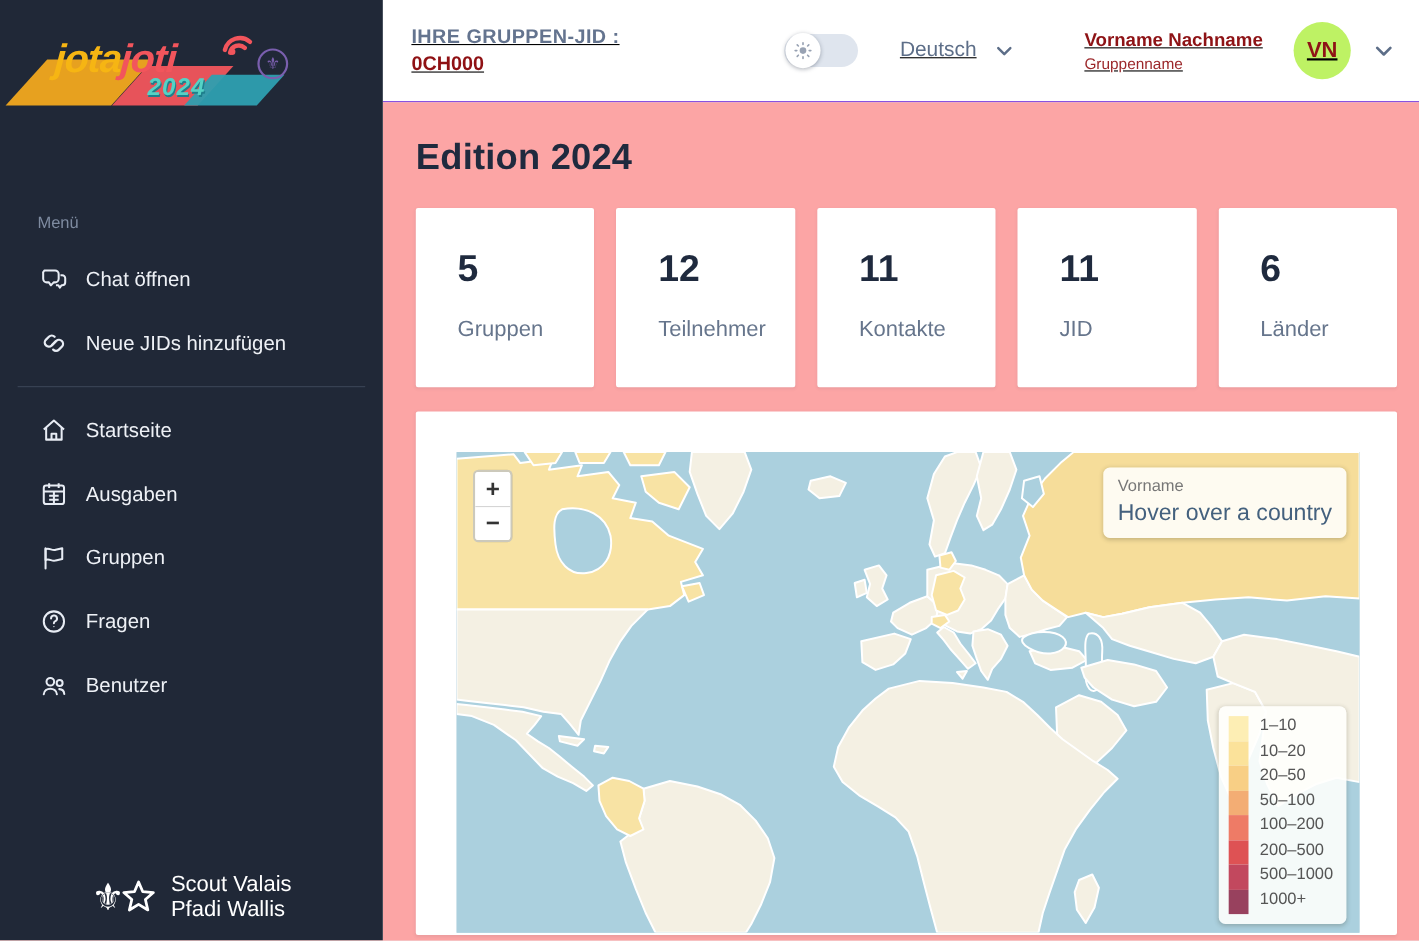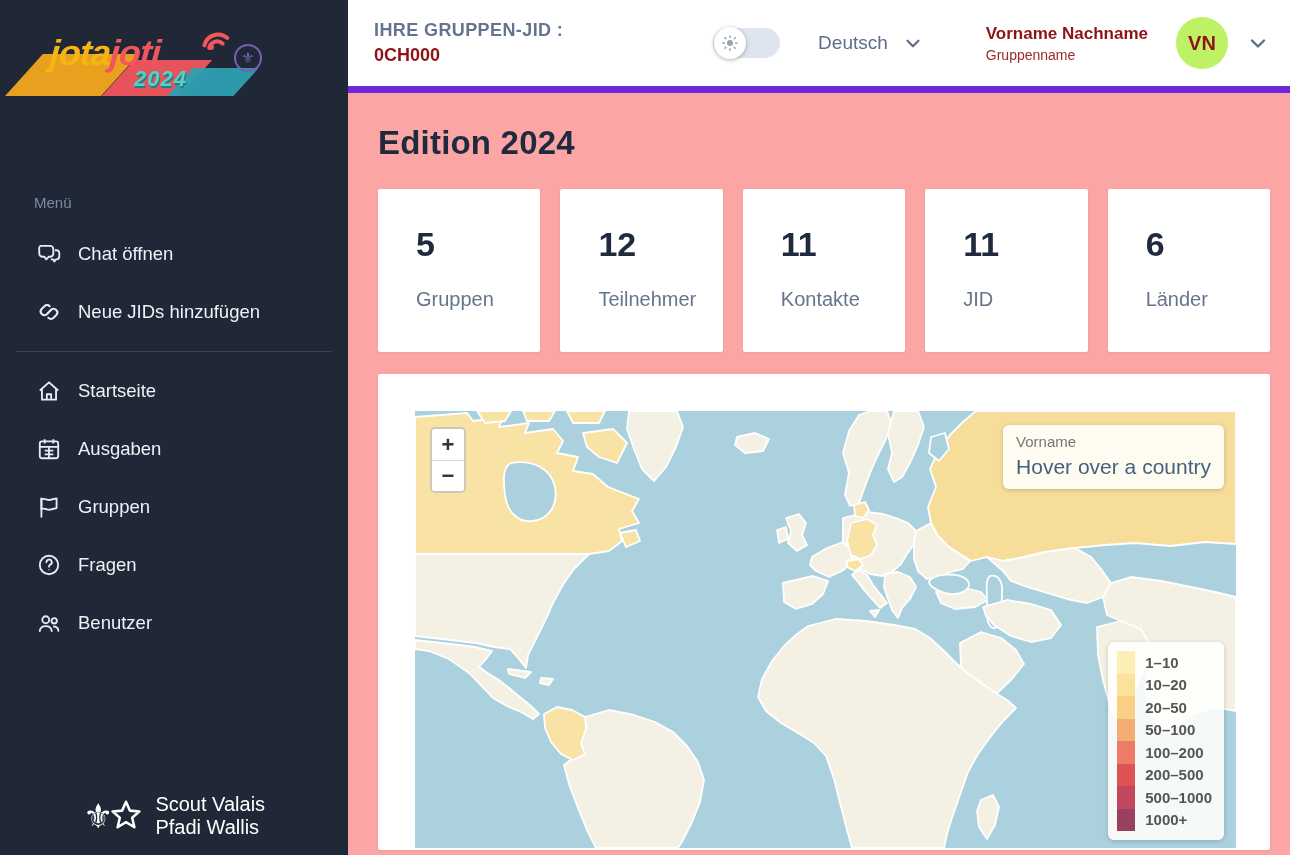--- a/index.html
+++ b/index.html
@@ -26,21 +26,21 @@
   .nav-chev { margin-left:auto; margin-right:56px; }
   .side-divider { height:1px; background:#3a4456; margin:10px 16px 10px 16px; }
 
   .side-footer { position:absolute; bottom:16px; left:0; width:100%; display:flex; align-items:center; justify-content:center; gap:10px; }
   .scout-mark { display:flex; align-items:center; color:#fff; }
   .scout-fleur { font-size:34px; line-height:1; }
   .footer-org { font-size:20px; line-height:1.15; color:#fff; font-weight:500; }
 
   
   .main { flex:1; display:flex; flex-direction:column; }
-  .topbar { height:93px; background:#fff; border-bottom:7px solid #6d28d9; display:flex; align-items:center; padding:0 20px 0 26px; }
+  .topbar { height:93px; background:#fff; border-bottom:1px solid #6d28d9; display:flex; align-items:center; padding:0 20px 0 26px;text-decoration:underline; }
   .jid-label { font-size:18px; font-weight:bold; color:#64748f; letter-spacing:.4px; }
   .jid-value { font-size:18px; font-weight:bold; color:#8f1114; margin-top:4px; }
   .toggle { margin-left:auto; width:67px; height:30px; border-radius:15px; background:#dfe5ee; position:relative; cursor:pointer; flex:none; }
   .toggle-knob { position:absolute; left:1px; top:-1px; width:32px; height:32px; border-radius:50%; background:#fff; box-shadow:0 1px 4px rgba(30,40,60,.35); display:flex; align-items:center; justify-content:center; }
   .lang { display:flex; align-items:center; gap:14px; margin-left:38px; margin-right:62px; cursor:pointer; }
   .lang-label { font-size:19px; color:#5d6e88; }
   .userblock { text-align:left; margin-right:28px; cursor:pointer; }
   .user-name { font-size:17px; font-weight:bold; color:#8e1316; }
   .user-group { font-size:14px; color:#9c282b; margin-top:3px; }
   .avatar { width:52px; height:52px; border-radius:50%; background:#bef264; color:#8e1316; font-weight:bold; font-size:20px; display:flex; align-items:center; justify-content:center; margin-right:18px; cursor:pointer; }
@@ -62,21 +62,21 @@
 
   .zoom-ctl { position:absolute; left:15px; top:16px; width:36px; border:2px solid rgba(110,100,60,.35); border-radius:5px; overflow:hidden; background:#fff; }
   .zoom-btn { width:100%; height:31px; background:#fff; display:flex; align-items:center; justify-content:center; font-size:22px; font-weight:bold; color:#333; cursor:pointer; }
   .zoom-btn + .zoom-btn { border-top:1px solid #d5d5d5; }
 
   .info-box { position:absolute; right:12px; top:14px; background:rgba(255,255,253,.88); border-radius:6px; padding:8px 13px 10px 13px; box-shadow:0 1px 4px rgba(60,60,40,.25); }
   .info-title { font-size:15px; color:#777777; }
   .info-hint { font-size:21px; color:#44617e; margin-top:5px; }
 
   .legend { position:absolute; right:12px; bottom:8px; background:rgba(255,255,253,.88); border-radius:6px; padding:9px 12px 9px 9px; box-shadow:0 1px 4px rgba(60,60,40,.25); }
-  .legend-row { display:flex; align-items:center; height:22.5px;font-weight:bold; }
+  .legend-row { display:flex; height:22.5px; }
   .legend-swatch { width:18px; height:22.5px; flex:none; }
   .legend-label { font-size:15px; color:#555; margin-left:10px; white-space:nowrap; }
 </style>
 </head>
 <body>
 
 <aside class="sidebar">
   <div class="logo">
     <span class="tri tri1"></span>
     <span class="tri tri2"></span>

